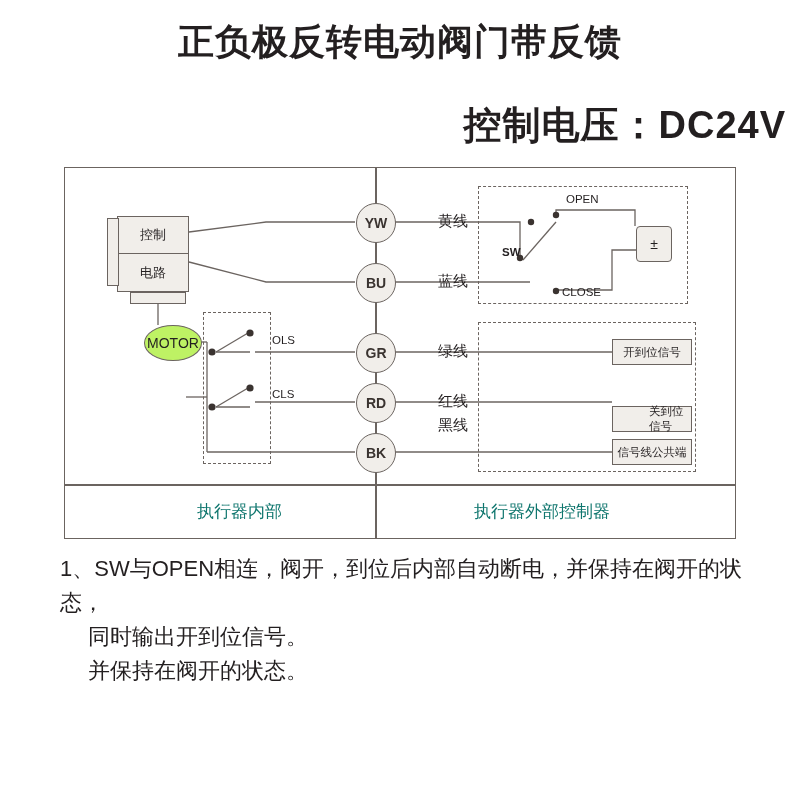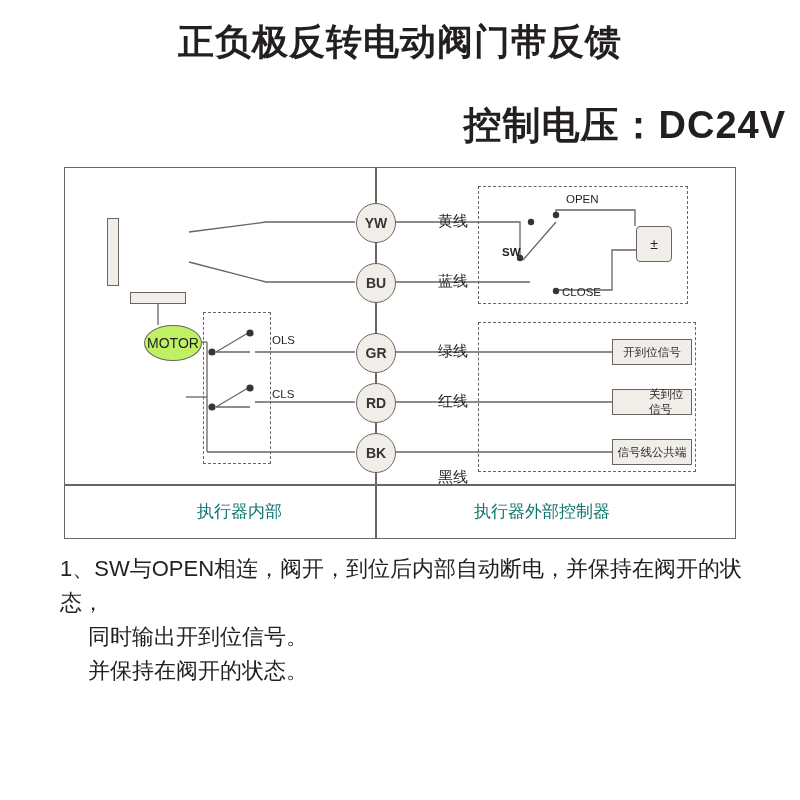--- a/index.html
+++ b/index.html
@@ -236,20 +236,24 @@
       <circle cx="250" cy="333" r="3.6" fill="#3a3330" stroke="none"></circle>
       <circle cx="212" cy="407" r="3.6" fill="#3a3330" stroke="none"></circle>
       <circle cx="250" cy="388" r="3.6" fill="#3a3330" stroke="none"></circle>
 
       <path d="M394 352 L612 352"></path>
       <path d="M394 402 L612 402"></path>
       <path d="M394 452 L612 452"></path>
     </g>
   </svg>
 
+  <div class="ctrl-box">
+    <div class="half top">控制</div>
+    <div class="half">电路</div>
+  </div>
   <div class="ctrl-stub" style="left:107px;top:218px;width:12px;height:68px;"></div>
   <div class="ctrl-stub" style="left:130px;top:292px;width:56px;height:12px;"></div>
 
   <div class="motor">MOTOR</div>
 
   <div class="dash-box" style="left:203px;top:312px;width:68px;height:152px;"></div>
   <div class="dash-box" style="left:478px;top:186px;width:210px;height:118px;"></div>
   <div class="dash-box" style="left:478px;top:322px;width:218px;height:150px;"></div>
 
   <div class="sm" style="left:272px;top:334px;">OLS</div>
@@ -264,24 +268,24 @@
   <div class="wire-node" style="left:356px;top:203px;">YW</div>
   <div class="wire-node" style="left:356px;top:263px;">BU</div>
   <div class="wire-node" style="left:356px;top:333px;">GR</div>
   <div class="wire-node" style="left:356px;top:383px;">RD</div>
   <div class="wire-node" style="left:356px;top:433px;">BK</div>
 
   <div class="wire-label" style="left:438px;top:212px;">黄线</div>
   <div class="wire-label" style="left:438px;top:272px;">蓝线</div>
   <div class="wire-label" style="left:438px;top:342px;">绿线</div>
   <div class="wire-label" style="left:438px;top:392px;">红线</div>
-  <div class="wire-label" style="left:438px;top:468px;">黑线</div>
+  <div class="wire-label" style="left:438px;top:416px;">黑线</div>
 
   <div class="sig-box" style="left:612px;top:339px;">开到位信号</div>
-  <div class="sig-box" style="left:612px;top:389px;padding-left:36px;">关到位信号</div>
+  <div class="sig-box" style="left:612px;top:406px;padding-left:36px;">关到位信号</div>
   <div class="sig-box" style="left:612px;top:439px;">信号线公共端</div>
 
   <div class="zone-label" style="left:197px;top:500px;">执行器内部</div>
   <div class="zone-label" style="left:474px;top:500px;">执行器外部控制器</div>
 
   <div class="notes">
     <div class="note">
       <span>1、SW与OPEN相连，阀开，到位后内部自动断电，并保持在阀开的状态，</span>
       <span class="ind">同时输出开到位信号。</span>
     </div>

